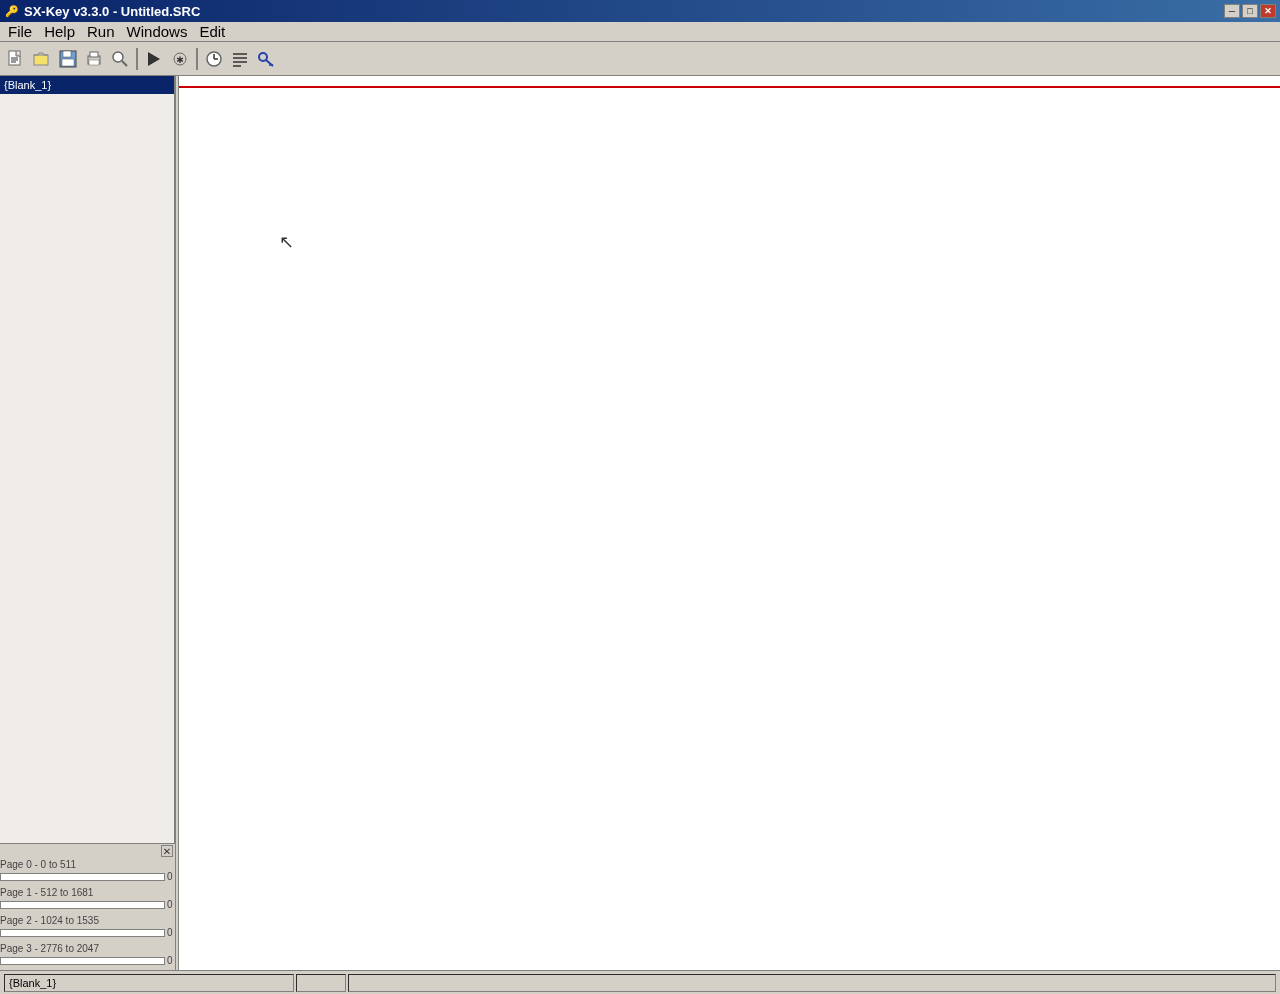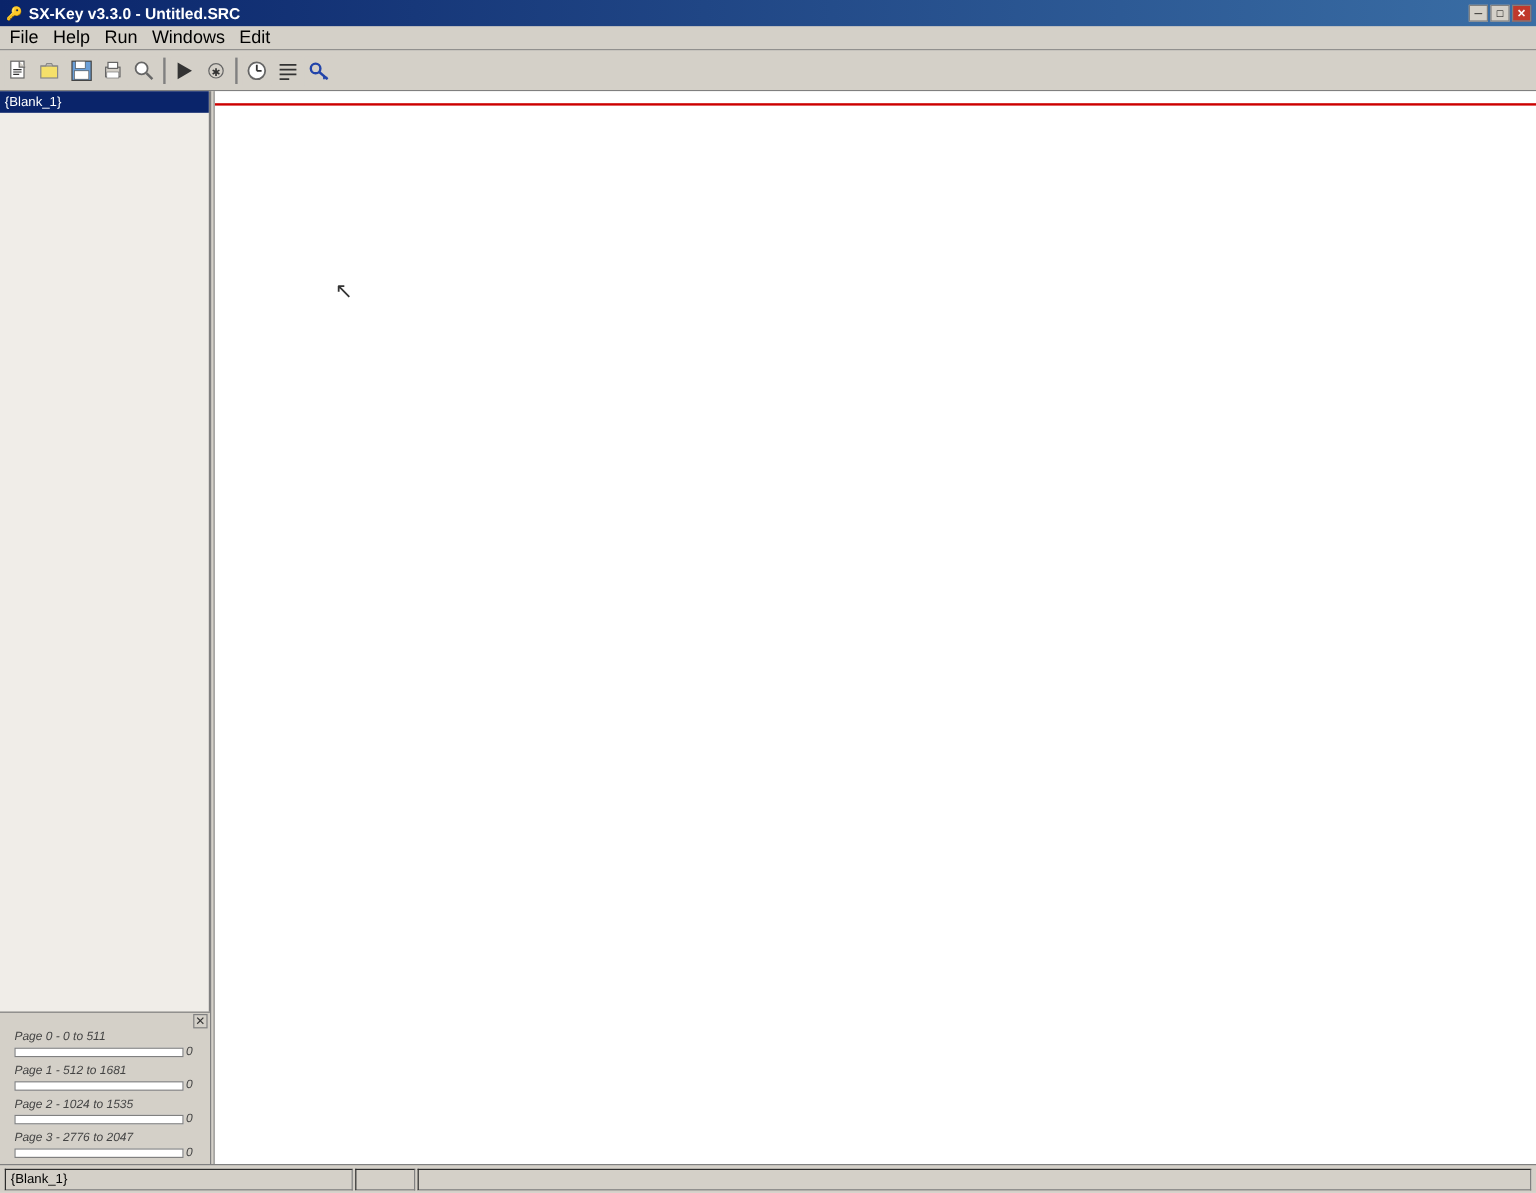--- a/index.html
+++ b/index.html
@@ -182,22 +182,21 @@
       color: #333;
       width: 12px;
       height: 12px;
       display: flex;
       align-items: center;
       justify-content: center;
       border: 1px solid #808080;
       background: #d4d0c8;
     }
     .page-row {
-      padding: 1px 12px;
-      font-style: italic;
+      padding: 1px 0;
     }
     .page-label {
       font-size: 10px;
       color: #444;
       display: block;
       margin-bottom: 1px;
     }
     .page-bar-container {
       display: flex;
       align-items: center;

